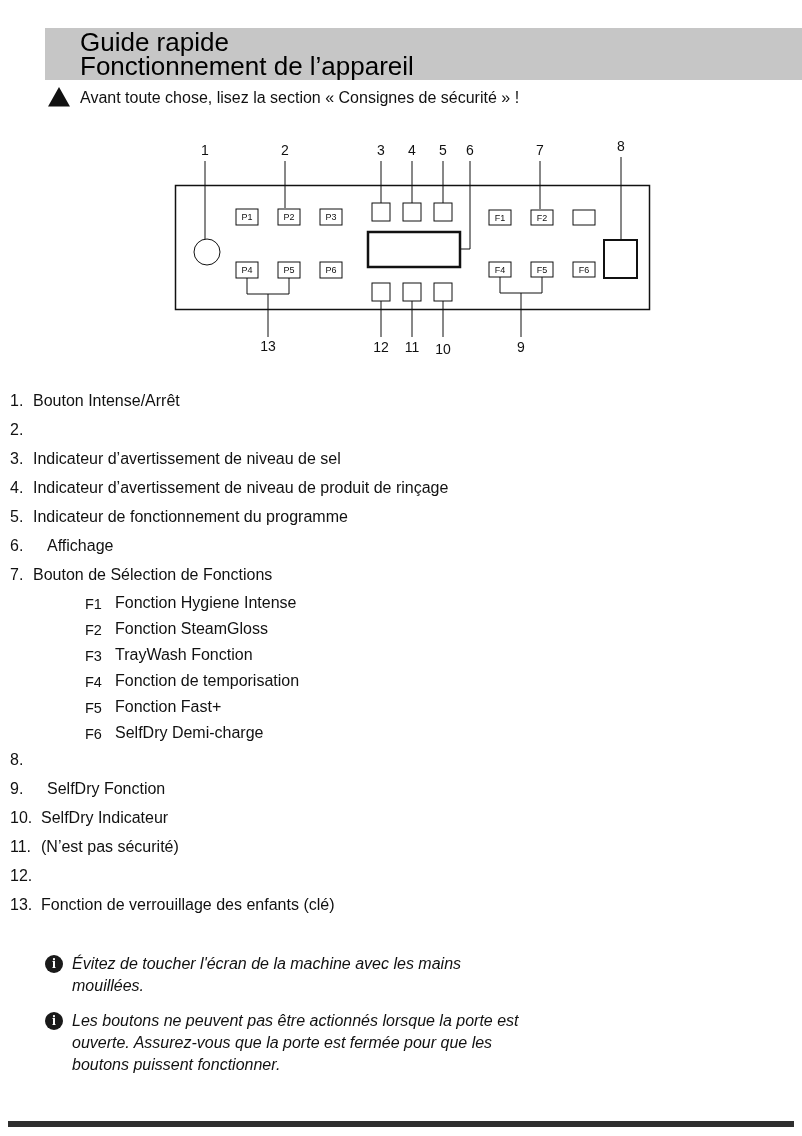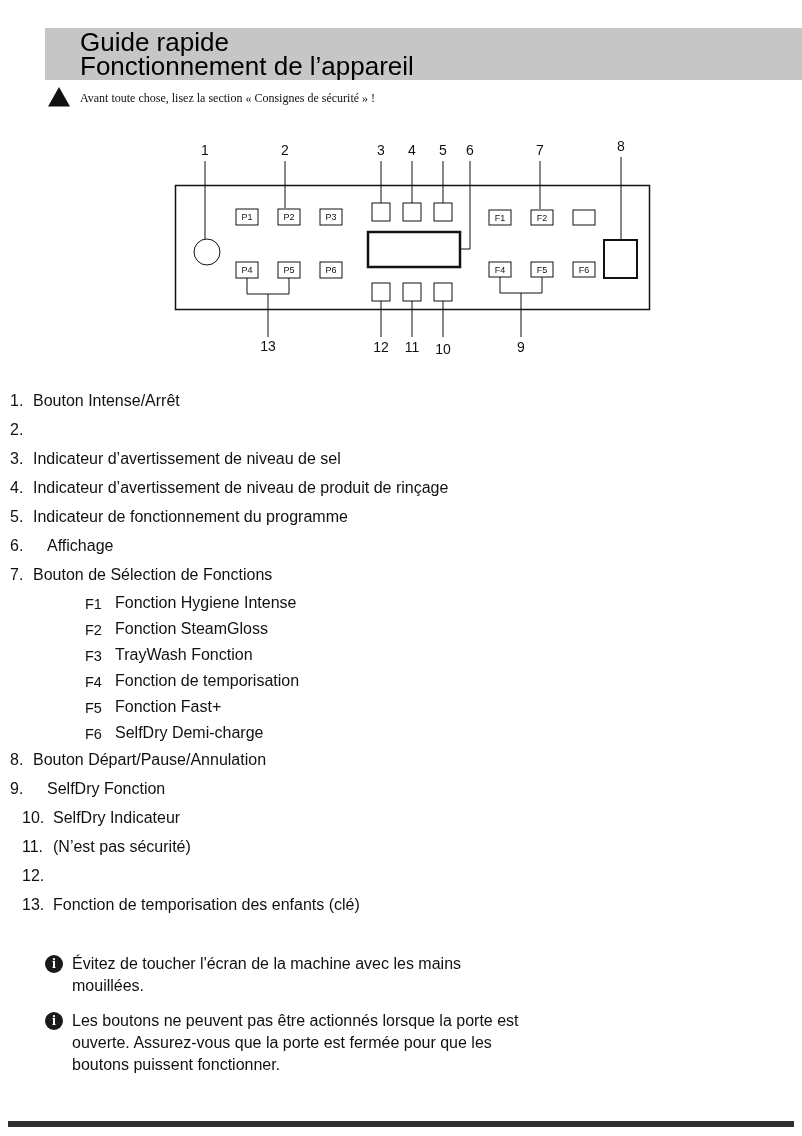--- a/index.html
+++ b/index.html
@@ -10,50 +10,50 @@
   }
   .abs { position:absolute; }
 
   .header {
     left:45px; top:28px; width:757px; height:52px;
     background:#c6c6c6; padding:2px 0 0 35px;
   }
   .header .title { font-size:26px; line-height:24px; font-weight:400; color:#000; }
 
   .warning-row { left:47px; top:86px; display:flex; align-items:flex-start; gap:9px; }
-  .warning-row .warning-text { font-size:12px; line-height:22px; padding-top:1px;font-family:Liberation Serif, serif; }
+  .warning-row .warning-text { font-size:16px; line-height:22px; padding-top:1px; }
 
   .diagram { left:0; top:135px; }
   svg text { font-family:"Liberation Sans","DejaVu Sans",sans-serif; fill:#111; }
   .callout { font-size:14px; text-anchor:middle; }
   .btn-label { font-size:9px; text-anchor:middle; }
   .thin { fill:none; stroke:#111; stroke-width:1; }
   .panel-box { fill:none; stroke:#111; stroke-width:1.5; }
   .btn-box { fill:none; stroke:#111; stroke-width:1; }
   .display-box { fill:none; stroke:#111; stroke-width:2.5; }
   .start-box { fill:none; stroke:#111; stroke-width:2; }
 
   .legend { left:10px; top:391px; width:680px; }
   .legend-item { display:flex; margin-bottom:10px; font-size:16px; line-height:19px; }
   .legend-item .num { flex:none; width:23px; }
-  .legend-item.w2 .num { width:31px;margin-left:12px; }
+  .legend-item.w2 .num { width:31px; }
   .legend-item.xindent .num { width:37px; }
   .sub-list { margin:1px 0 4px 75px; }
   .sub-item { display:flex; margin-bottom:7px; font-size:16px; line-height:18px; }
   .sub-item .code { flex:none; width:30px; font-size:14.5px; padding-top:1px; }
 
   .notes { left:45px; top:953px; }
   .note { display:flex; gap:9px; margin-bottom:13px; }
   .note-icon {
     flex:none; width:18px; height:18px; margin-top:2px;
     border-radius:50%; background:#1a1a1a; color:#fff;
     font-family:"Liberation Serif","DejaVu Serif",serif;
     font-weight:700; font-size:14px; line-height:18px; text-align:center;
   }
-  .note-text { font-size:16px; line-height:22px; width:452px; }
+  .note-text { font-size:16px; line-height:22px; width:452px;font-style:italic; }
 
   .footer-bar { left:8px; top:1121px; width:786px; height:6px; background:#2f2f2f; }
 </style>
 </head>
 <body>
 
 <div class="abs header">
   <div class="title">Guide rapide</div>
   <div class="title">Fonctionnement de l’appareil</div>
 </div>
@@ -191,40 +191,39 @@
       <span class="txt">Fonction Fast+</span>
     </div>
     <div class="sub-item">
       <span class="code">F6</span>
       <span class="txt">SelfDry Demi-charge</span>
     </div>
   </div>
 
   <div class="legend-item">
     <span class="num">8.</span>
-    <span class="txt">Bouton Départ/Pause/Annulation</span>
   </div>
   <div class="legend-item xindent">
     <span class="num">9.</span>
     <span class="txt">SelfDry Fonction</span>
   </div>
   <div class="legend-item w2">
     <span class="num">10.</span>
     <span class="txt">SelfDry Indicateur</span>
   </div>
   <div class="legend-item w2">
     <span class="num">11.</span>
     <span class="txt">(N’est pas sécurité)</span>
   </div>
   <div class="legend-item w2">
     <span class="num">12.</span>
   </div>
   <div class="legend-item w2">
     <span class="num">13.</span>
-    <span class="txt">Fonction de temporisation des enfants (clé)</span>
+    <span class="txt">Fonction de verrouillage des enfants (clé)</span>
   </div>
 </div>
 
 <div class="abs notes">
   <div class="note">
     <span class="note-icon">i</span>
     <div class="note-text">Évitez de toucher l'écran de la machine avec les mains mouillées.</div>
   </div>
   <div class="note">
     <span class="note-icon">i</span>

